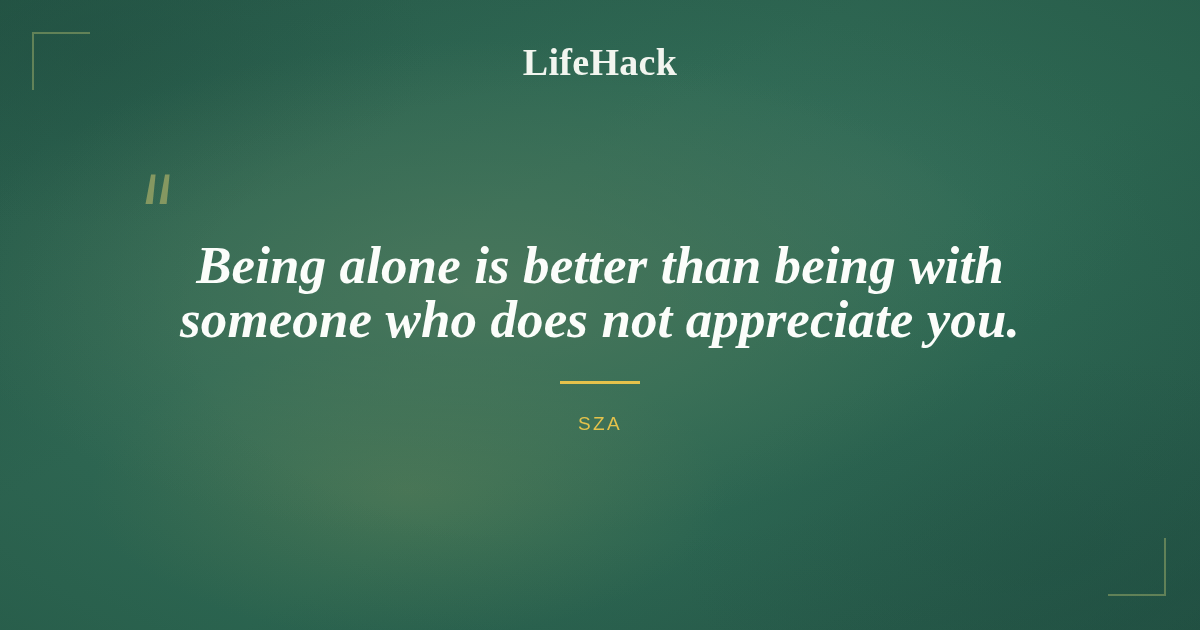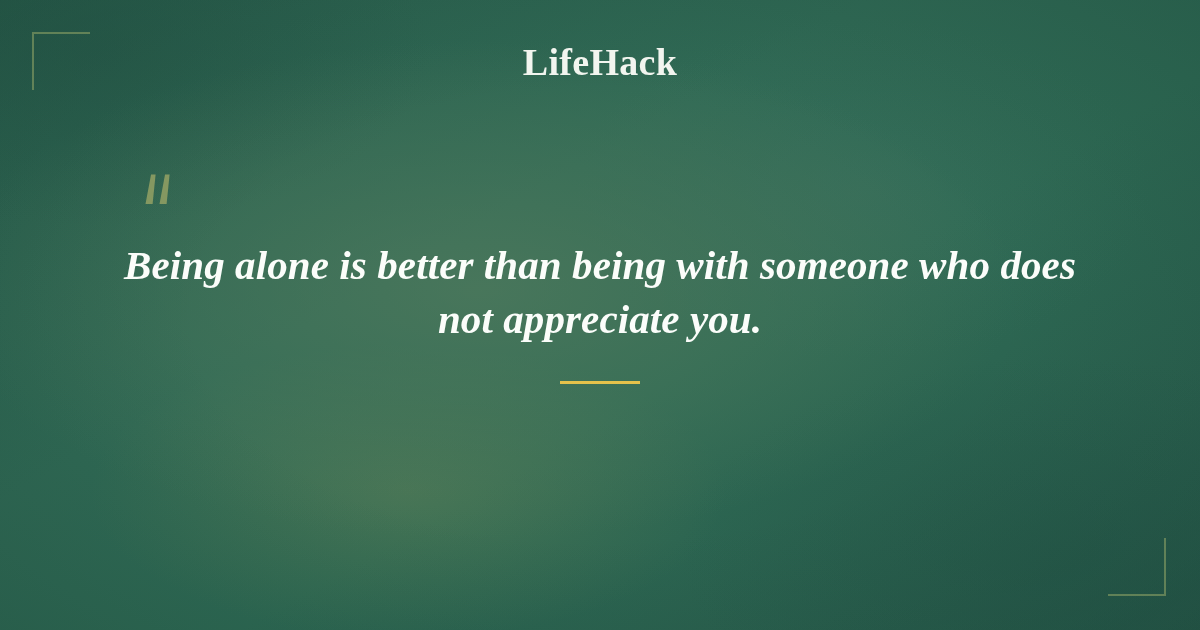--- a/index.html
+++ b/index.html
@@ -88,21 +88,21 @@
     position: absolute;
     left: 100px;
     top: 238px;
     width: 1000px;
     text-align: center;
   }
   #quote-text {
     font-family: "Liberation Serif", serif;
     font-style: italic;
     font-weight: 700;
-    font-size: 41px;
+    font-size: 53px;
     line-height: 54px;
     color: #fbfdfa;
     letter-spacing: 0.1px;
   }
 
   
   #divider {
     position: absolute;
     left: 560px;
     top: 381px;
@@ -144,14 +144,15 @@
       <path d="M28.5 46 L34.0 16.5 L38.6 16.5 L35.6 46 Z" fill="#8a9b62" opacity="0.95"></path>
     </svg>
   </div>
 
   <div id="quote-block">
     <div id="quote-text">Being alone is better than being with someone who does not appreciate you.</div>
   </div>
 
   <div id="divider"></div>
 
+  <div id="author">SZA</div>
 
 </div>
 
 </body></html>

